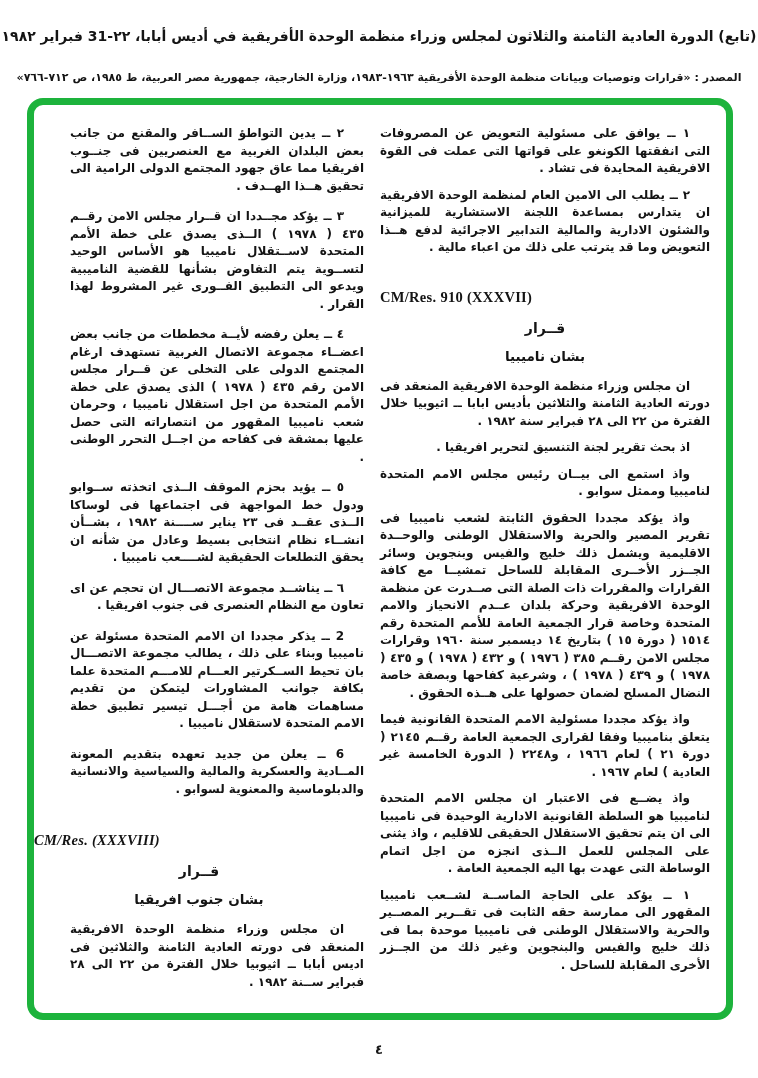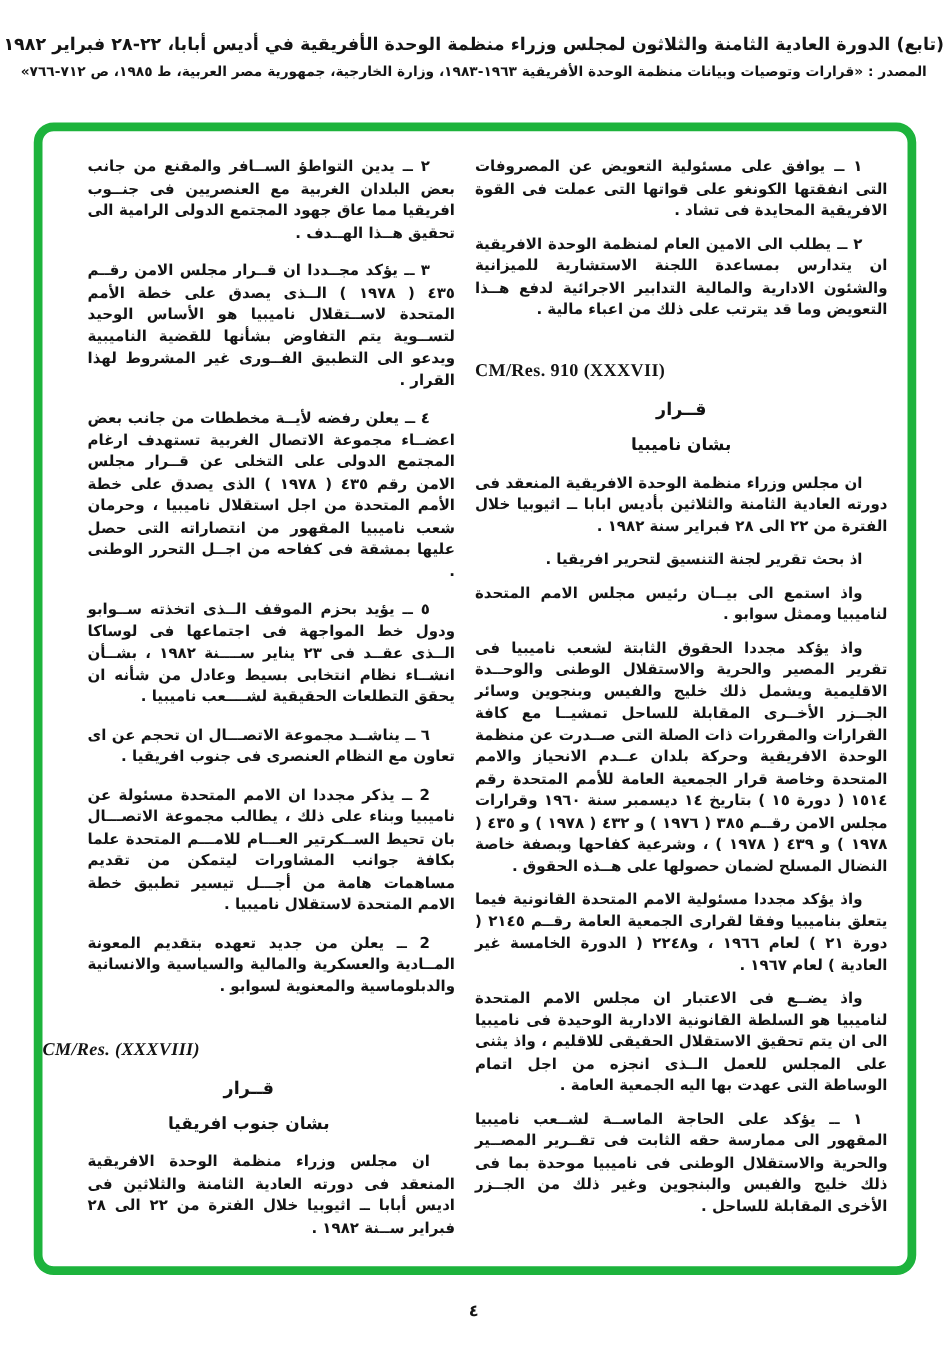--- a/index.html
+++ b/index.html
@@ -24,21 +24,21 @@
     text-align: center;
     font-weight: bold;
   }
   .hdr-title {
     padding-top: 26px;
     font-size: 14px;
     line-height: 20px;
     letter-spacing: 0.2px;
   }
   .hdr-source {
-    margin-top: 4px;
+    margin-top: 24px;
     font-size: 11px;
     line-height: 16px;
     text-align: center;
   }
   
   .frame {
     position: absolute;
     left: 27px;
     top: 98px;
     width: 692px;
@@ -104,21 +104,21 @@
     font-weight: bold;
     font-size: 13px;
   }
 </style>
 </head>
 <body>
 
 <div class="page">
 
   <div class="hdr">
-    <div class="hdr-title">(تابع) الدورة العادية الثامنة والثلاثون لمجلس وزراء منظمة الوحدة الأفريقية في أديس أبابا، ٢٢-٢٨ فبراير ١٩٨٢</div>
+    <div class="hdr-title">(تابع) الدورة العادية الثامنة والثلاثون لمجلس وزراء منظمة الوحدة الأفريقية في أديس أبابا، ٢٢-31 فبراير ١٩٨٢</div>
     <div class="hdr-source">المصدر : «قرارات وتوصيات وبيانات منظمة الوحدة الأفريقية ١٩٦٣-١٩٨٣، وزارة الخارجية، جمهورية مصر العربية، ط ١٩٨٥، ص ٧١٢-٧٦٦»</div>
   </div>
 
   <div class="frame">
     <div class="frame-inner">
 
       <div class="col col-right">
         <p class="para">١ ــ يوافق على مسئولية التعويض عن المصروفات التى انفقتها الكونغو على قواتها التى عملت فى القوة الافريقية المحايدة فى تشاد .</p>
         <p class="para">٢ ــ يطلب الى الامين العام لمنظمة الوحدة الافريقية ان يتدارس بمساعدة اللجنة الاستشارية للميزانية والشئون الادارية والمالية التدابير الاجرائية لدفع هــذا التعويض وما قد يترتب على ذلك من اعباء مالية .</p>
         <div class="cmres">CM/Res. 910 (XXXVII)</div>
@@ -133,21 +133,21 @@
         <p class="para">١ ــ يؤكد على الحاجة الماســة لشــعب ناميبيا المقهور الى ممارسة حقه الثابت فى تقــرير المصــير والحرية والاستقلال الوطنى فى ناميبيا موحدة بما فى ذلك خليج والفيس والبنجوين وغير ذلك من الجــزر الأخرى المقابلة للساحل .</p>
       </div>
 
       <div class="col col-left">
         <p class="para">٢ ــ يدين التواطؤ الســافر والمقنع من جانب بعض البلدان الغربية مع العنصريين فى جنــوب افريقيا مما عاق جهود المجتمع الدولى الرامية الى تحقيق هــذا الهــدف .</p>
         <p class="para">٣ ــ يؤكد مجــددا ان قــرار مجلس الامن رقــم ٤٣٥ ( ١٩٧٨ ) الــذى يصدق على خطة الأمم المتحدة لاســتقلال ناميبيا هو الأساس الوحيد لتســوية يتم التفاوض بشأنها للقضية الناميبية ويدعو الى التطبيق الفــورى غير المشروط لهذا القرار .</p>
         <p class="para">٤ ــ يعلن رفضه لأيــة مخططات من جانب بعض اعضــاء مجموعة الاتصال الغربية تستهدف ارغام المجتمع الدولى على التخلى عن قــرار مجلس الامن رقم ٤٣٥ ( ١٩٧٨ ) الذى يصدق على خطة الأمم المتحدة من اجل استقلال ناميبيا ، وحرمان شعب ناميبيا المقهور من انتصاراته التى حصل عليها بمشقة فى كفاحه من اجــل التحرر الوطنى .</p>
         <p class="para">٥ ــ يؤيد بحزم الموقف الــذى اتخذته ســوابو ودول خط المواجهة فى اجتماعها فى لوساكا الــذى عقــد فى ٢٣ يناير ســــنة ١٩٨٢ ، بشــأن انشــاء نظام انتخابى بسيط وعادل من شأنه ان يحقق التطلعات الحقيقية لشــــعب ناميبيا .</p>
         <p class="para">٦ ــ يناشــد مجموعة الاتصـــال ان تحجم عن اى تعاون مع النظام العنصرى فى جنوب افريقيا .</p>
         <p class="para">2 ــ يذكر مجددا ان الامم المتحدة مسئولة عن ناميبيا وبناء على ذلك ، يطالب مجموعة الاتصـــال بان تحيط الســكرتير العـــام للامـــم المتحدة علما بكافة جوانب المشاورات ليتمكن من تقديم مساهمات هامة من أجـــل تيسير تطبيق خطة الامم المتحدة لاستقلال ناميبيا .</p>
-        <p class="para">2 ــ يعلن من جديد تعهده بتقديم المعونة المــادية والعسكرية والمالية والسياسية والانسانية والدبلوماسية والمعنوية لسوابو .</p>
+        <p class="para">6 ــ يعلن من جديد تعهده بتقديم المعونة المــادية والعسكرية والمالية والسياسية والانسانية والدبلوماسية والمعنوية لسوابو .</p>
         <div class="cmres">CM/Res. (XXXVIII)</div>
         <div class="res-heading">قــرار</div>
         <div class="res-subheading">بشان جنوب افريقيا</div>
         <p class="para">ان مجلس وزراء منظمة الوحدة الافريقية المنعقد فى دورته العادية الثامنة والثلاثين فى اديس أبابا ــ اثيوبيا خلال الفترة من ٢٢ الى ٢٨ فبراير ســنة ١٩٨٢ .</p>
       </div>
 
     </div>
   </div>
 
   <div class="page-number">٤</div>

